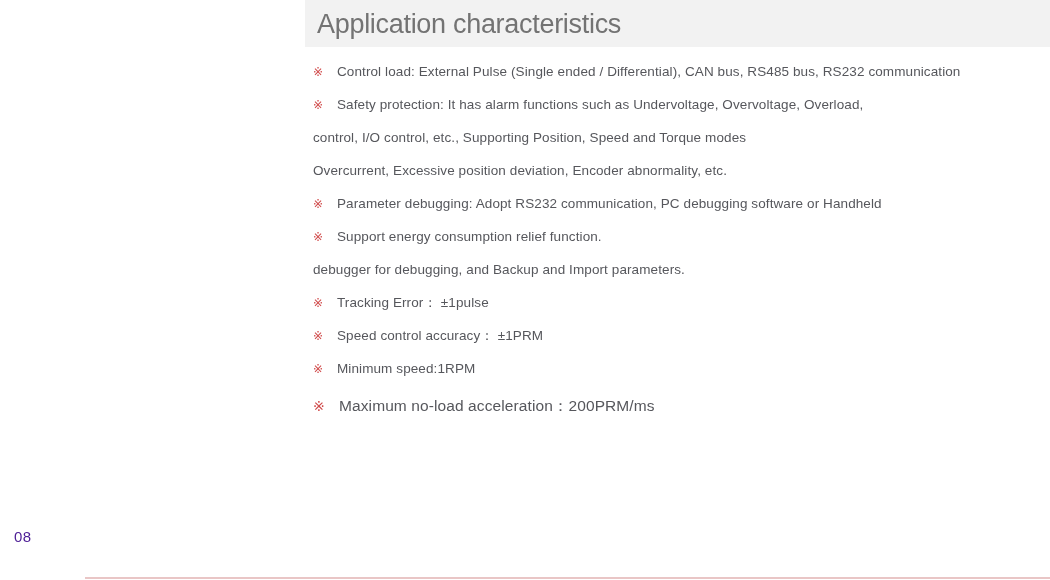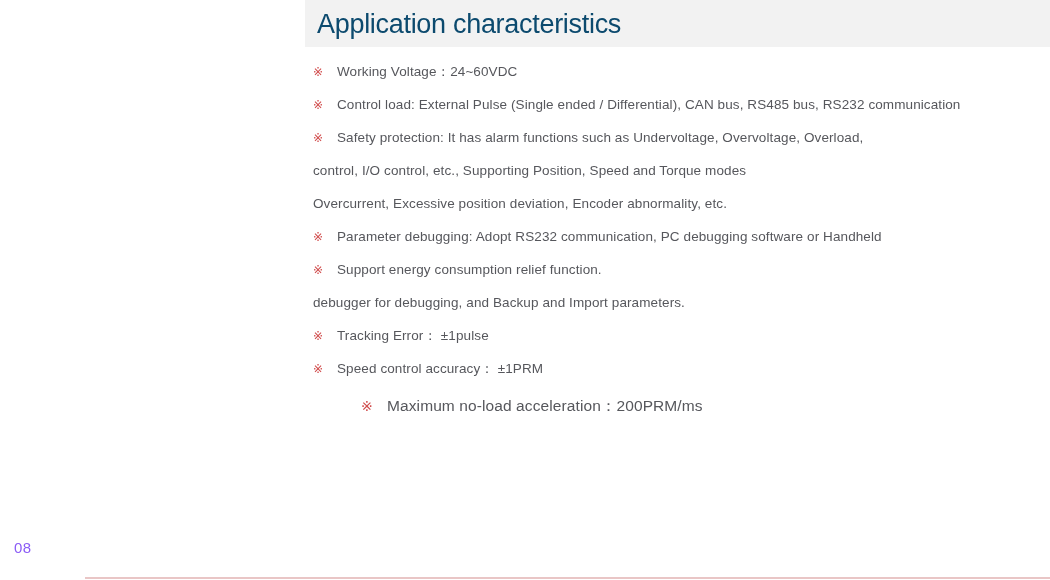--- a/index.html
+++ b/index.html
@@ -23,21 +23,21 @@
     height: 47px;
     background: #f2f2f2;
   }
   .title {
     margin: 0;
     padding-left: 12px;
     line-height: 49px;
     font-size: 27px;
     font-weight: 500;
     letter-spacing: -0.3px;
-    color: #0c4a6e;
+    color: #737373;
   }
   .content {
     position: absolute;
     left: 313px;
     top: 55px;
     width: 720px;
   }
   .row {
     height: 33px;
     line-height: 33px;
@@ -51,32 +51,31 @@
     width: 24px;
     color: #d04a4a;
     font-size: 12px;
   }
   .row.cont {
     
   }
   .row.large {
     margin-top: 4px;
     font-size: 15.5px;
-    margin-left: 48px;
   }
   .row.large .marker {
     font-size: 14px;
     width: 26px;
   }
   .page-number {
     position: absolute;
     left: 14px;
-    top: 539px;
+    top: 528px;
     font-size: 15px;
-    color: #8b5cf6;
+    color: #4c1d95;
     letter-spacing: 0.5px;
     text-align: right;
   }
   .footer-line {
     position: absolute;
     left: 85px;
     right: 0;
     bottom: 1px;
     height: 2px;
     background: #e9c6c6;
@@ -86,23 +85,20 @@
 <body>
 
 <div class="page">
 
   <div class="title-bar">
     <h1 class="title">Application characteristics</h1>
   </div>
 
   <div class="content">
 
-    <div class="row">
-      <span class="marker">※</span><span class="txt">Working Voltage：24~60VDC</span>
-    </div>
 
 
 
     <div class="row">
       <span class="marker">※</span><span class="txt">Control load: External Pulse (Single ended / Differential), CAN bus, RS485 bus, RS232 communication</span>
     </div>
 
     <div class="row">
       <span class="marker">※</span><span class="txt">Safety protection: It has alarm functions such as Undervoltage, Overvoltage, Overload,</span>
     </div>
@@ -129,20 +125,23 @@
 
     <div class="row">
       <span class="marker">※</span><span class="txt">Tracking Error： ±1pulse</span>
     </div>
 
     <div class="row">
       <span class="marker">※</span><span class="txt">Speed control accuracy： ±1PRM</span>
     </div>
 
 
+    <div class="row">
+      <span class="marker">※</span><span class="txt">Minimum speed:1RPM</span>
+    </div>
 
     <div class="row large">
       <span class="marker">※</span><span class="txt">Maximum no-load acceleration：200PRM/ms</span>
     </div>
 
   </div>
 
   <div class="page-number">08</div>
 
   <div class="footer-line"></div>

